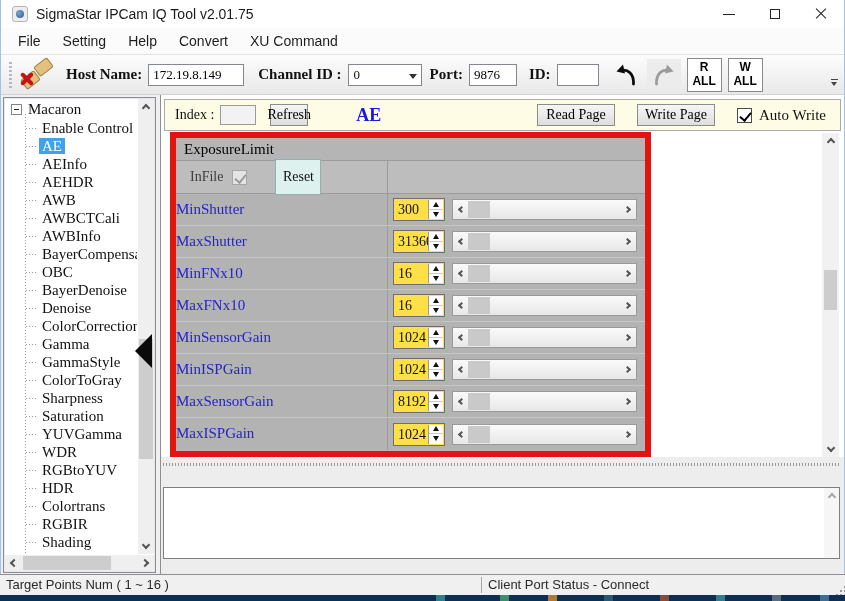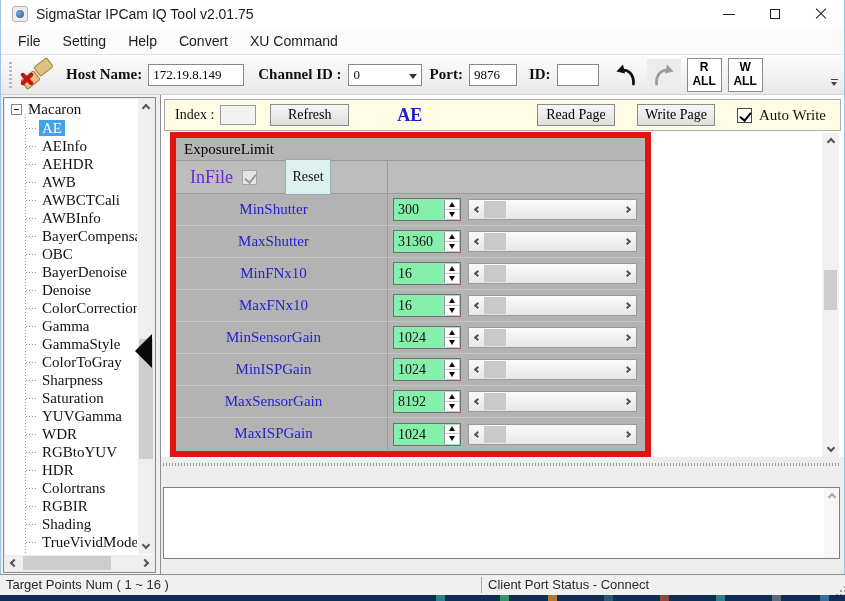--- a/index.html
+++ b/index.html
@@ -87,48 +87,48 @@
                   border-top:17px solid transparent; border-bottom:17px solid transparent; border-right:17px solid #0a0a0a;}
 
   
   .main-panel{position:absolute; left:160px; top:95px; width:684px; height:479px; background:#fff; border-left:1px solid #8f8f8f;}
   .page-bar{position:absolute; left:3px; top:4px; width:677px; height:32px; background:var(--top-bar-yellow);
             border:1px solid #ababab; display:flex; align-items:center; padding:0 14px 0 10px;}
   .page-bar .serif-lbl{font-family:"Liberation Serif",serif; font-size:14px;}
   .index-input{width:36px; height:20px; border:1px solid #9a9a9a; background:#f2f2f2; margin-left:6px;}
   .btn{height:22px; background:linear-gradient(#f6f6f6,#dedede); border:1px solid #8c8c8c;
        font-family:"Liberation Serif",serif; font-size:14px; color:#000; display:flex; align-items:center; justify-content:center;}
-  .refresh-btn{width:79px; margin-left:14px;}
+  .refresh-btn{width:38px; margin-left:14px;}
   .page-title{font-family:"Liberation Serif",serif; font-weight:bold; font-size:18px; color:var(--page-title-blue); margin-left:48px;}
   .readpage-btn{width:78px; margin-left:auto;}
   .writepage-btn{width:78px; margin-left:22px;}
   .checkbox{width:15px; height:15px; background:#fff; border:1px solid #4a4a4a; position:relative;}
   .checkbox.checked::after{content:""; position:absolute; left:4px; top:1px; width:5px; height:9px;
                            border-right:2px solid #000; border-bottom:2px solid #000; transform:rotate(40deg);}
   .autowrite-box{margin-left:22px;}
   .autowrite-lbl{font-family:"Liberation Serif",serif; font-size:15px; margin-left:7px;}
 
   
   .red-box{position:absolute; left:170px; top:132px; width:481px; height:325px;
            border:6px solid var(--highlight-red); background:var(--panel-gray);}
   .group-header{height:23px; line-height:23px; padding-left:8px; font-family:"Liberation Serif",serif; font-size:15px;
                 border-bottom:1px solid #9b9b9b; color:#000;}
   .infile-row{display:flex; align-items:center; height:33px; border-bottom:1px solid #9b9b9b; background:#bdbdbd;}
   .infile-left{display:flex; align-items:center; width:212px; height:100%; border-right:1px solid #9b9b9b; padding-left:14px;}
-  .infile-lbl{font-family:"Liberation Serif",serif; font-size:18px; color:#6d28d9; margin-right:9px;}
+  .infile-lbl{font-family:"Liberation Serif",serif; font-size:14px; color:#404040; margin-right:9px;}
   .checkbox.disabled{background:#e4e4e4; border-color:#a6a6a6;}
   .checkbox.disabled.checked::after{border-color:#9a9a9a;}
   .reset-btn{width:46px; height:36px; margin-left:28px; background:#ddf1ef; border:1px solid #93b1b1;
              font-family:"Liberation Serif",serif; font-size:14px; display:flex; align-items:center; justify-content:center;}
   .param-row{display:flex; height:32px; border-bottom:1px solid #c6c6c6; background:#b3b3b3;}
   .param-row:last-child{border-bottom:none;}
-  .param-label{width:212px; border-right:1px solid #9b9b9b; text-align:center; line-height:31px; padding-right:16px;
+  .param-label{width:212px; border-right:1px solid #9b9b9b; text-align:left; line-height:31px; padding-right:16px;
                font-family:"Liberation Serif",serif; font-size:15px; color:var(--param-label-blue);}
   .param-ctrl{flex:1; display:flex; align-items:center; padding:0 8px 0 5px;}
-  .spin{position:relative; width:68px; height:23px; background:#86efac; border:1px solid #6f6f6f; flex:none;}
+  .spin{position:relative; width:52px; height:23px; background:#fde047; border:1px solid #6f6f6f; flex:none;}
   .spin-val{display:block; line-height:21px; padding-left:4px; font-family:"Liberation Serif",serif; font-size:14px;}
   .spin-btns{position:absolute; right:1px; top:1px; bottom:1px; width:15px; border-left:1px solid #9a9a9a; background:#fdfdfd;}
   .spin-up,.spin-down{position:absolute; left:0; right:0; height:50%; display:flex; align-items:center; justify-content:center;}
   .spin-up{top:0; border-bottom:1px solid #c9c9c9;} .spin-down{bottom:0;}
   .tri-up{width:0; height:0; border-left:3.5px solid transparent; border-right:3.5px solid transparent; border-bottom:5px solid #111;}
   .tri-down{width:0; height:0; border-left:3.5px solid transparent; border-right:3.5px solid transparent; border-top:5px solid #111;}
   .hbar{position:relative; flex:1; height:21px; margin-left:7px; border:1px solid #9a9a9a; background:linear-gradient(#fafafa,#e7e7e7);}
   .hbar-left,.hbar-right{position:absolute; top:0; bottom:0; width:14px; display:flex; align-items:center; justify-content:center;}
   .hbar-left{left:0;} .hbar-right{right:0;}
   .hbar .chev{width:5px; height:5px;}
@@ -236,20 +236,21 @@
 
   <div class="sidebar">
     <div class="tree">
       <div class="tree-root">
         <span class="expander"></span>
         <span>Macaron</span>
       </div>
       <div class="tree-guide"></div>
       <div class="tree-items">
 
+          <div class="tree-item"><span class="lbl">Enable Control</span></div>
 
           <div class="tree-item selected"><span class="lbl">AE</span></div>
 
           <div class="tree-item"><span class="lbl">AEInfo</span></div>
 
           <div class="tree-item"><span class="lbl">AEHDR</span></div>
 
           <div class="tree-item"><span class="lbl">AWB</span></div>
 
           <div class="tree-item"><span class="lbl">AWBCTCali</span></div>

